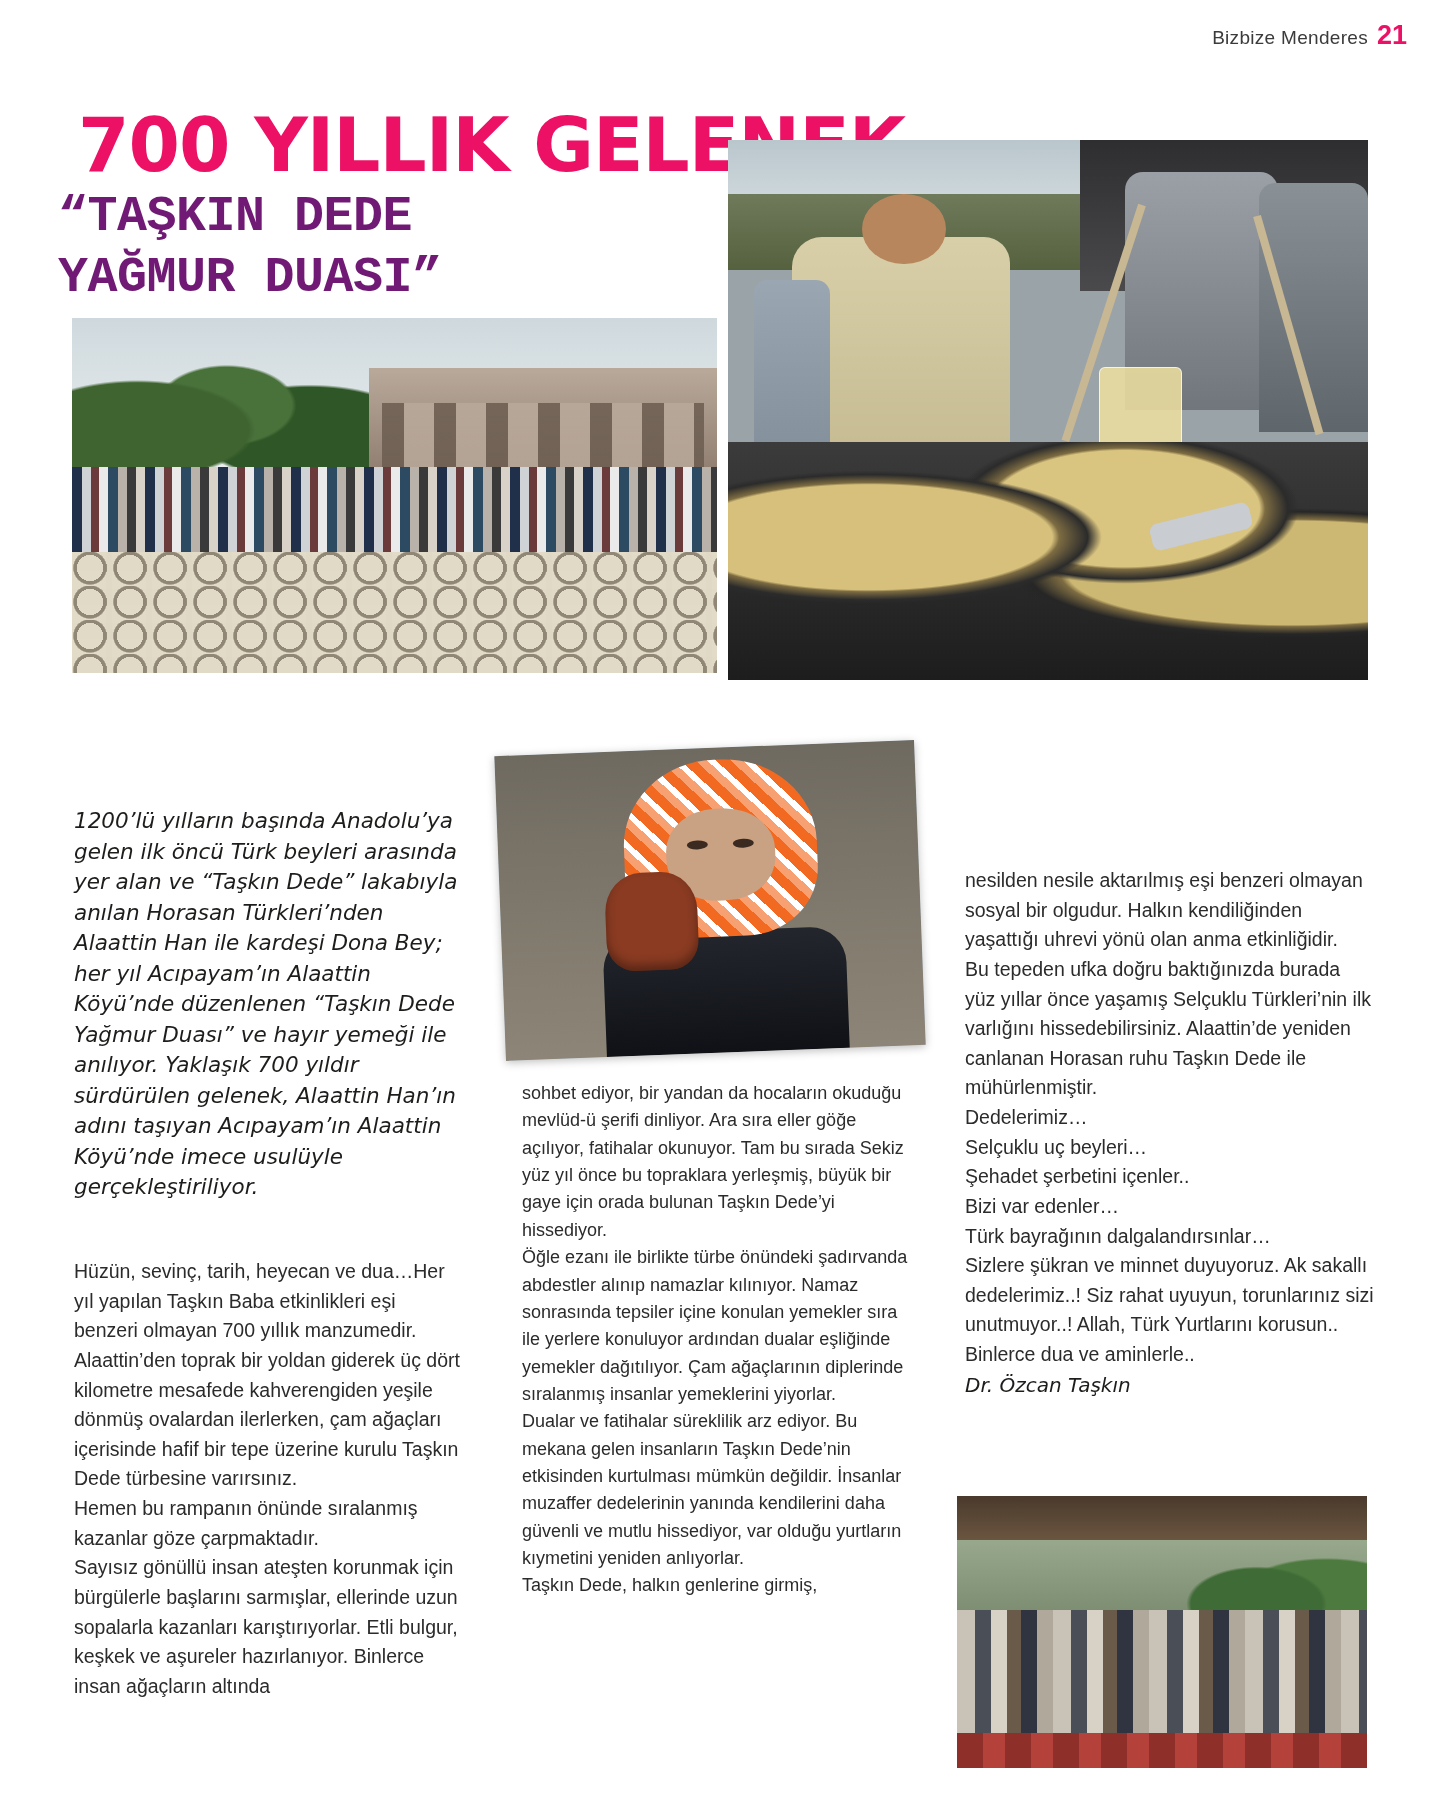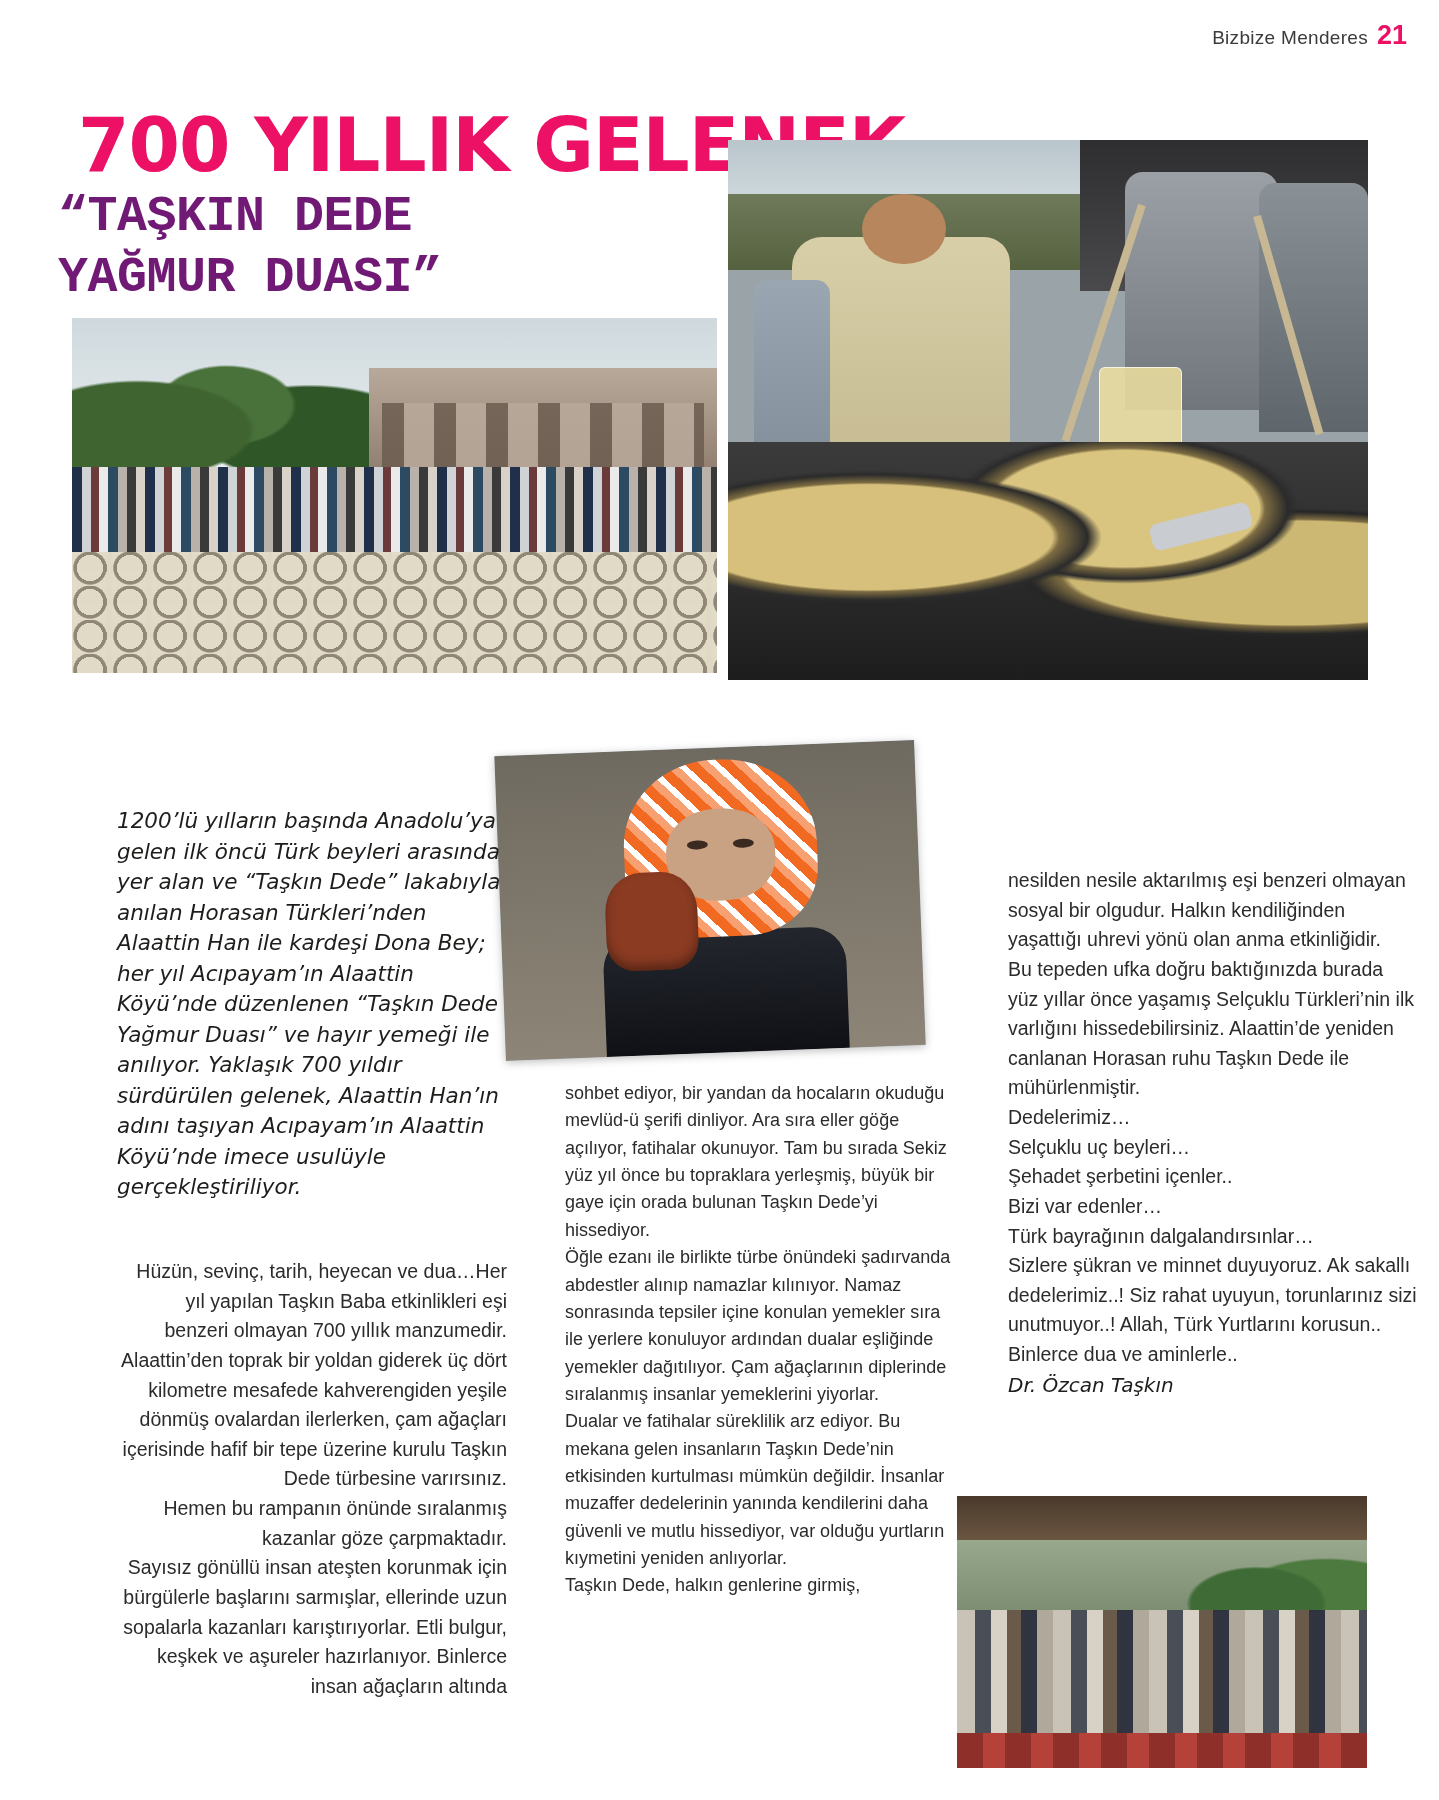--- a/index.html
+++ b/index.html
@@ -222,33 +222,33 @@
       repeating-linear-gradient(90deg,
         #c9c3b7 0 18px,#4a4f57 18px 34px,#d8d2c6 34px 50px,#6a5a4a 50px 64px,
         #2f3440 64px 80px,#b0a99b 80px 96px);
   }
   #photo-men .carpet {
     position:absolute; left:0; bottom:0; width:100%; height:13%;
     background:repeating-linear-gradient(90deg,#8e2f2a 0 26px,#b5423a 26px 48px);
   }
 
   
-  .col { position: absolute; margin-left: 43px; }
+  .col { position: absolute; }
 
   .intro {
     left: 74px; top: 806px; width: 390px;
     font-family: "DejaVu Sans", sans-serif;
     font-style: italic;
     font-size: 21.5px;
     line-height: 1.42;
     color: #1d1d1b;
   }
   .col-left {
     left: 74px; top: 1257px; width: 390px;
-    font-size: 19.5px; line-height: 1.52; color: #2b2b2b; text-align: right;
+    font-size: 19.5px; line-height: 1.52; color: #2b2b2b;
   }
   .col-mid {
     left: 522px; top: 1080px; width: 390px;
     font-size: 18px; line-height: 1.52; color: #2b2b2b;
   }
   .col-right {
     left: 965px; top: 866px; width: 410px;
     font-size: 19.5px; line-height: 1.52; color: #2b2b2b;
   }
   .col p { margin: 0; }

